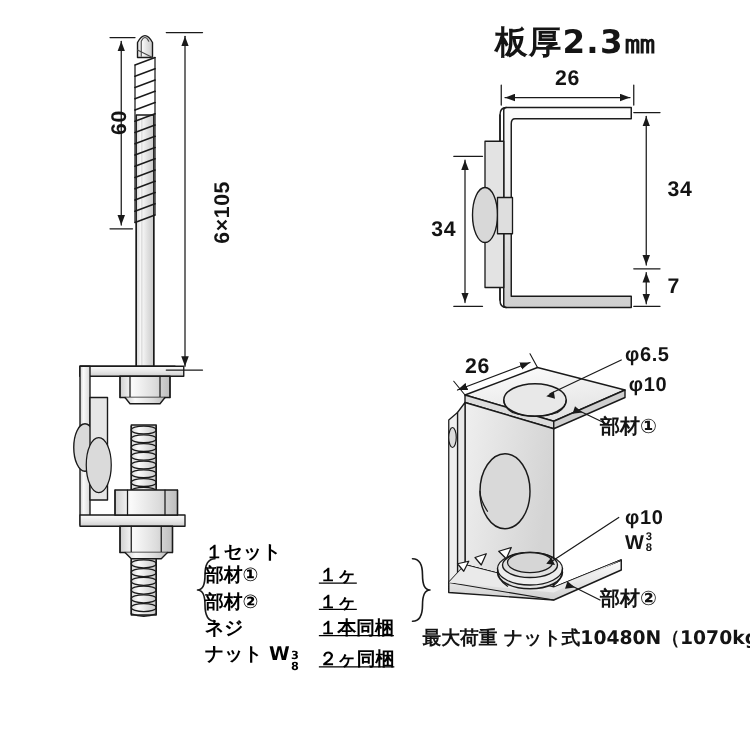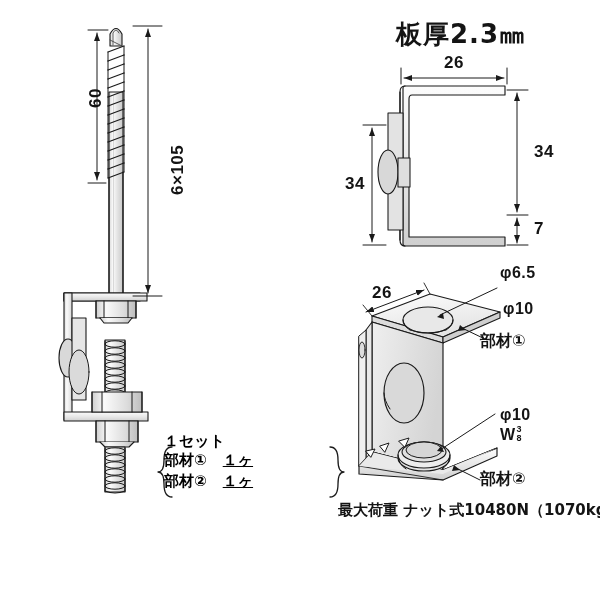--- a/index.html
+++ b/index.html
@@ -344,21 +344,21 @@
   <div class="lbl num" style="left:444px; top:53px;">26</div>
 
   <div class="lbl num" style="left:345px; top:174px;">34</div>
 
   <div class="lbl num" style="left:534px; top:142px;">34</div>
 
   <div class="lbl num" style="left:534px; top:219px;">7</div>
 
   <div class="lbl num" style="left:372px; top:283px;">26</div>
 
-  <div class="lbl phi" style="left:500px; top:264px;">φ6.5</div>
+  <div class="lbl phi" style="left:500px; top:276px;">φ6.5</div>
   <div class="lbl phi" style="left:503px; top:300px;">φ10</div>
 
   <div class="lbl jp partlbl" style="left:480px; top:332px;">部材①</div>
 
   <div class="lbl phi" style="left:500px; top:406px;">φ10</div>
   <div class="lbl phi fracwrap" style="left:500px; top:426px;">
     <span>W</span><span class="frac"><span class="n">3</span><span class="d">8</span></span>
   </div>
 
   <div class="lbl jp partlbl" style="left:480px; top:470px;">部材②</div>
@@ -368,19 +368,27 @@
     <table>
       <tbody>
           <tr>
         <td>部材①</td>
         <td class="qty">１ヶ</td>
       </tr>
       <tr>
         <td>部材②</td>
         <td class="qty">１ヶ</td>
       </tr>
+      <tr>
+        <td>ネジ</td>
+        <td class="qty">１本同梱</td>
+      </tr>
+      <tr>
+        <td><span>ナット W</span><span class="frac"><span class="n">3</span><span class="d">8</span></span></td>
+        <td class="qty">２ヶ同梱</td>
+      </tr>
     </tbody>
       </table>
   </div>
 
   <div class="lbl jp loadline" style="left:338px; top:502px;">最大荷重 ナット式10480N（1070kgf）</div>
 
 </div>
 
 </body></html>

